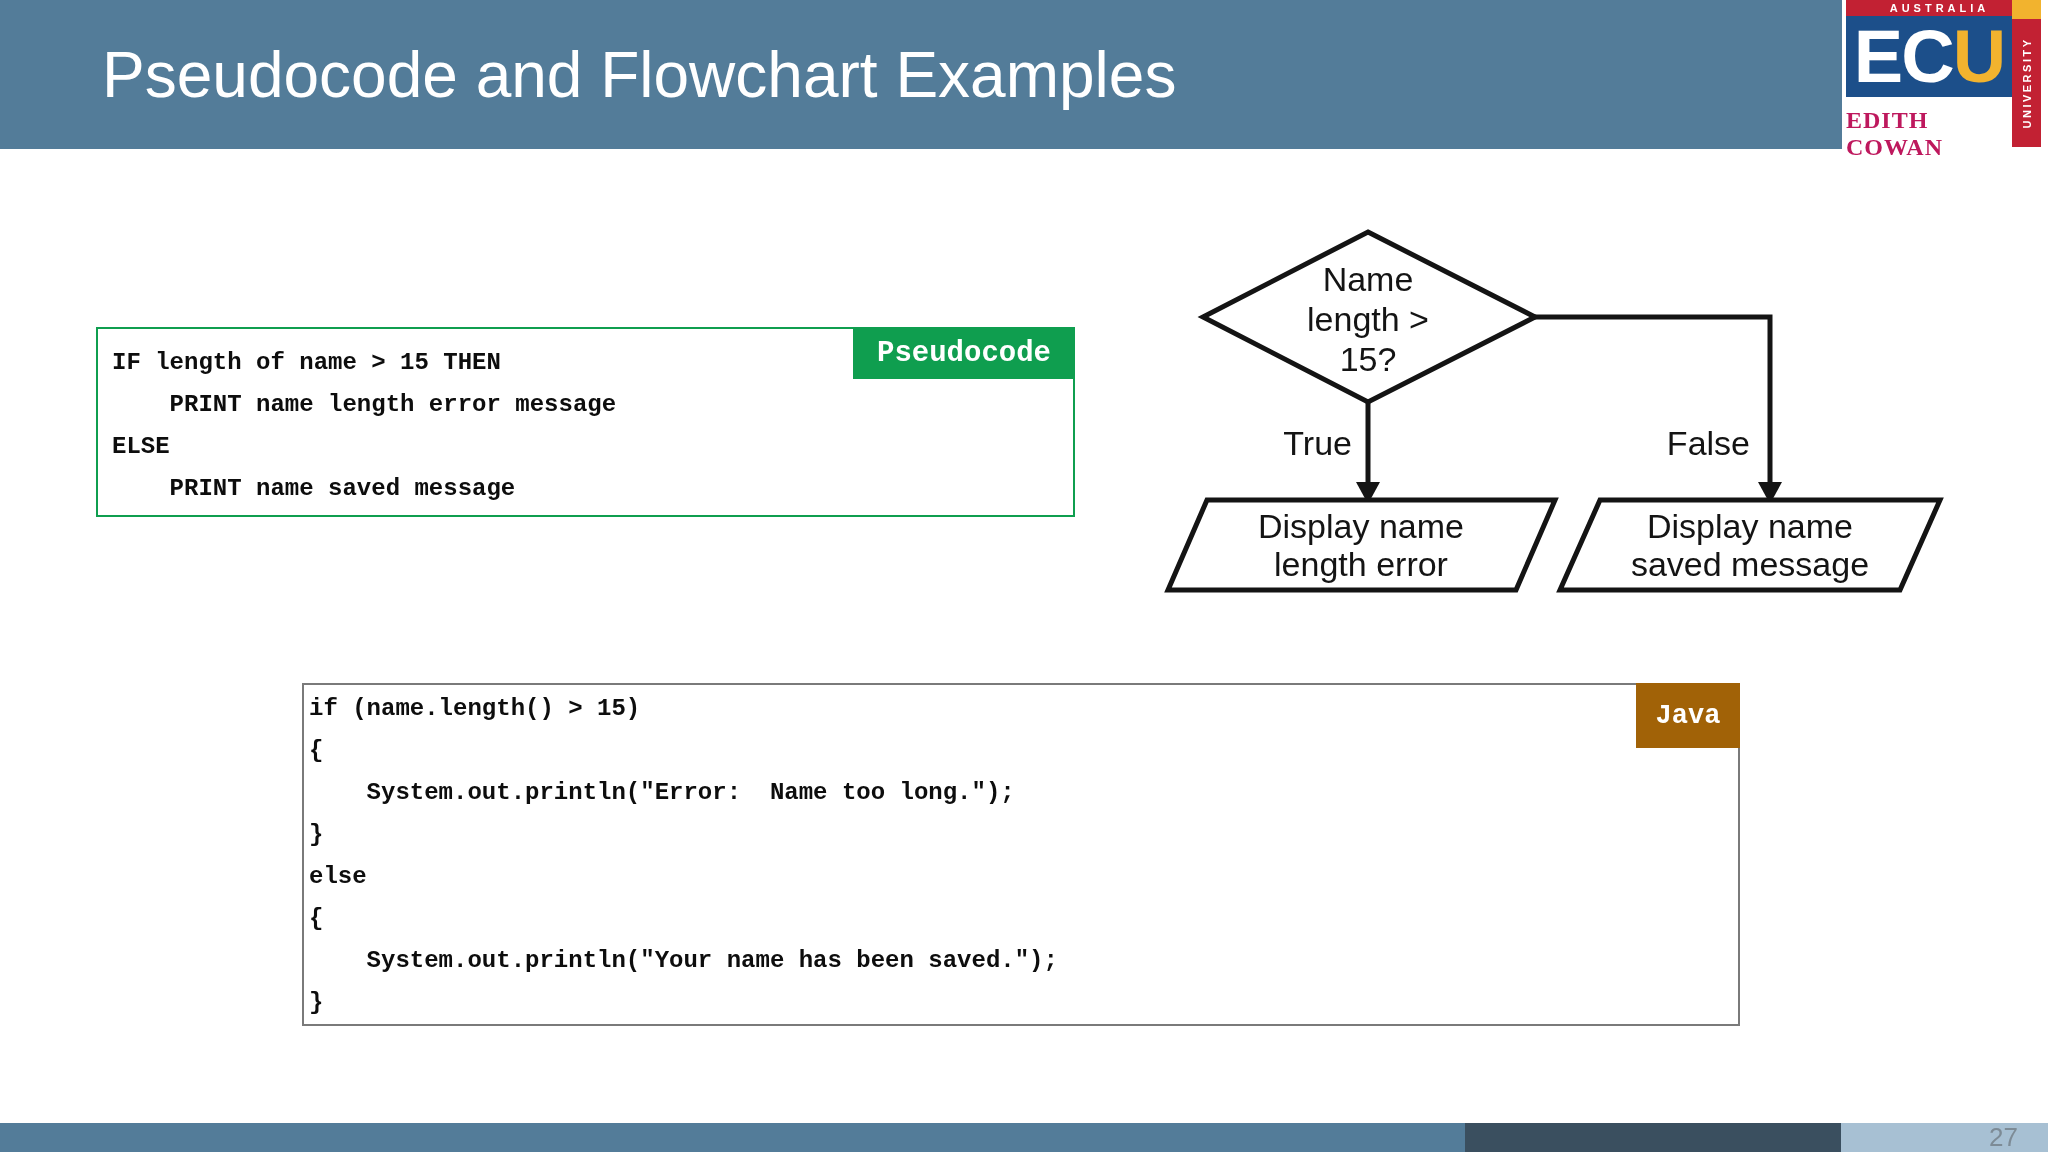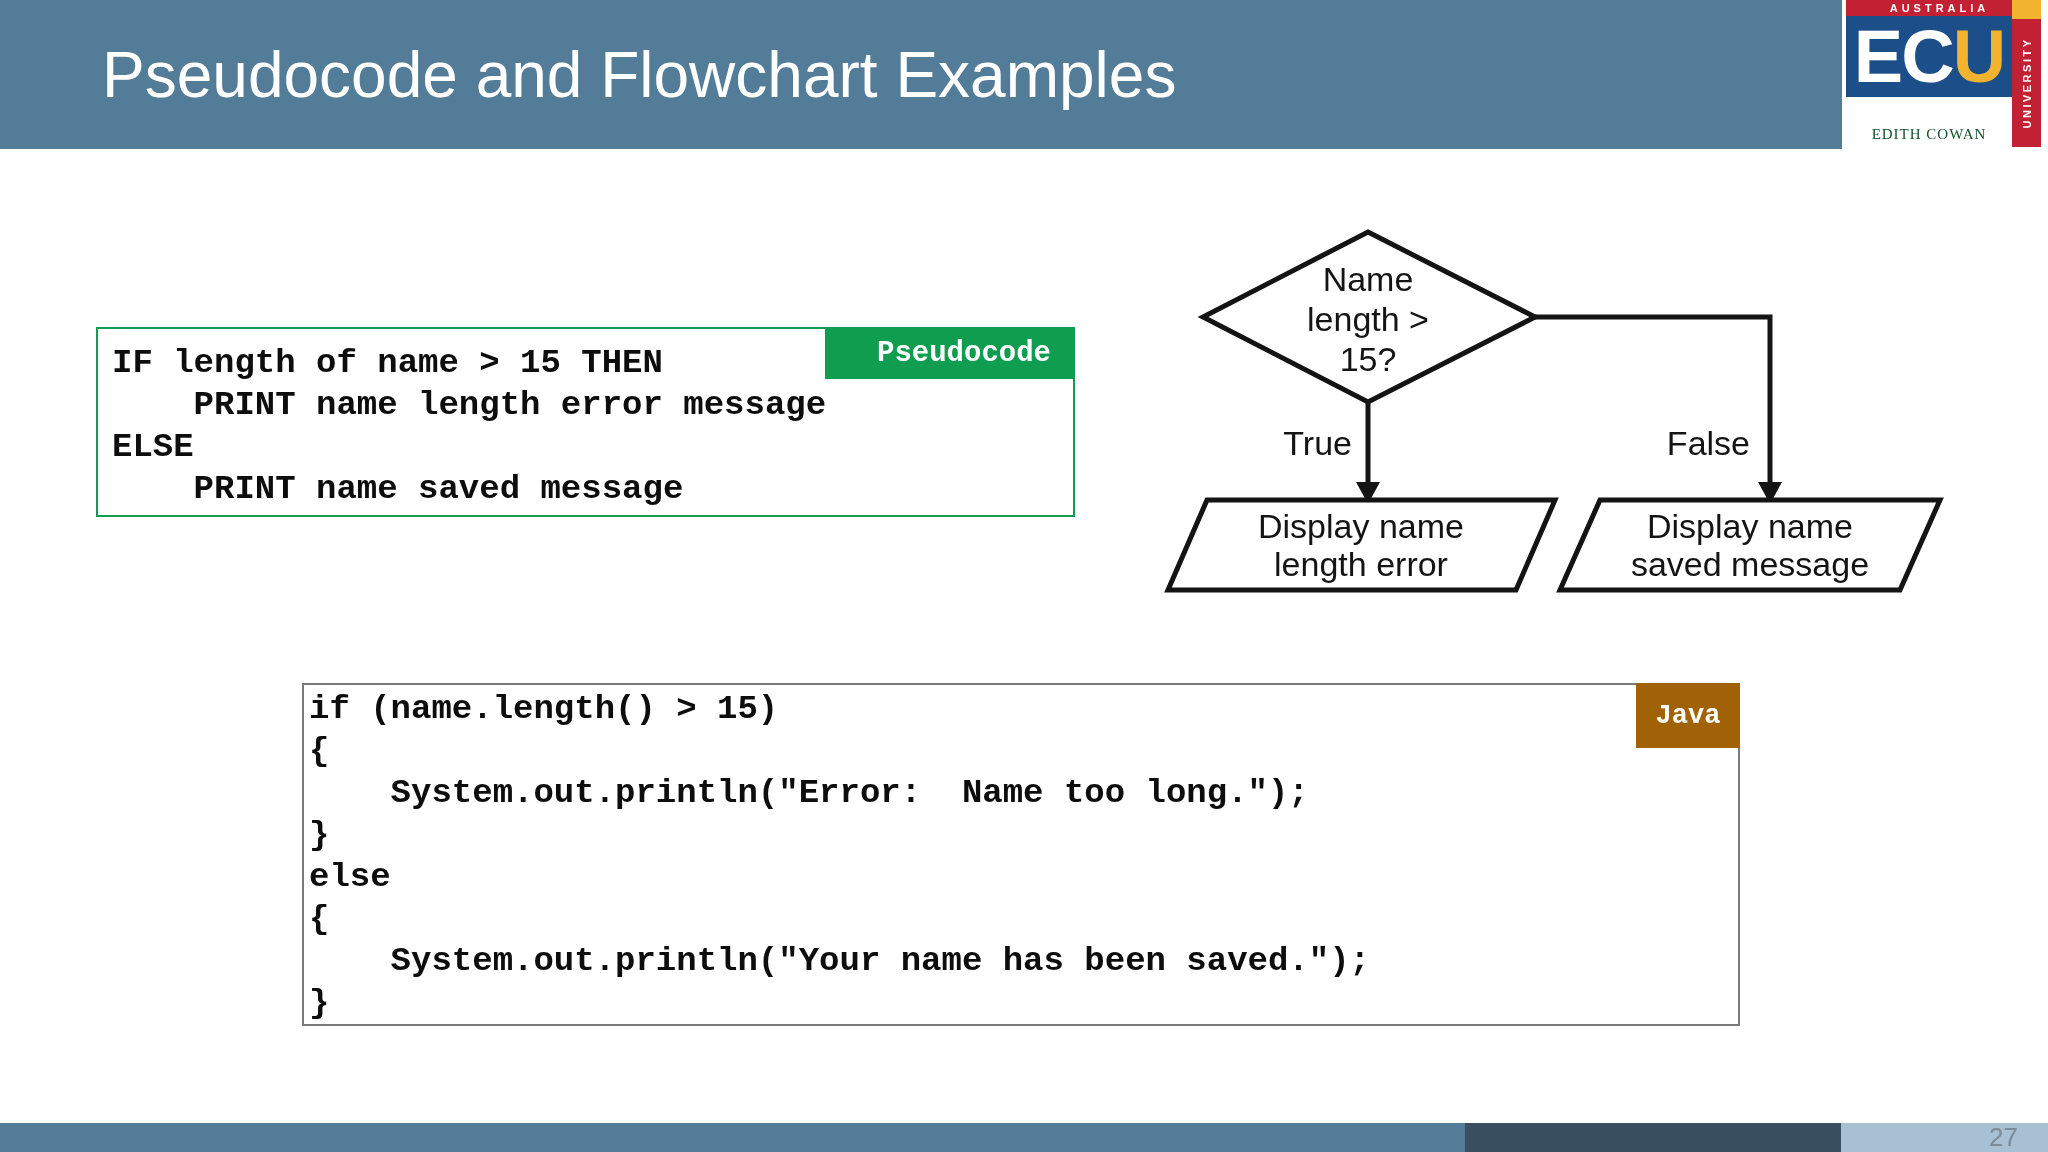--- a/index.html
+++ b/index.html
@@ -24,46 +24,46 @@
   }
   .logo-yellow-sq{position:absolute;left:170px;top:0;width:29px;height:19px;background:#f2b32e;}
   .logo-blue-sq{
     position:absolute;left:4px;top:16px;width:166px;height:81px;background:#1c4f8a;
     display:flex;align-items:center;justify-content:center;
     font-weight:bold;font-size:74px;letter-spacing:-2px;color:#ffffff;line-height:105px;
   }
   .logo-blue-sq .u{color:#f2b32e;}
   .logo-white-strip{
     position:absolute;left:4px;top:121px;width:166px;height:26px;background:#ffffff;
-    color:#14532d;font-family:"Liberation Serif",serif;font-weight:normal;font-size:15px;
+    color:#be185d;font-family:"Liberation Serif",serif;font-weight:bold;font-size:24px;
     letter-spacing:1px;display:flex;align-items:center;justify-content:center;
   }
   .logo-red-side{
     position:absolute;left:170px;top:19px;width:29px;height:128px;background:#c22133;
     overflow:hidden;
   }
   .logo-red-side span{
     position:absolute;left:50%;top:50%;
     transform:translate(-50%,-50%) rotate(-90deg);
     color:#fff;font-size:11px;font-weight:bold;letter-spacing:2.5px;white-space:nowrap;
   }
   
   .code{
     font-family:"Liberation Mono","DejaVu Sans Mono",monospace;font-weight:bold;color:#0d0d0d;
-    font-size:34px;line-height:42px;margin:0;white-space:pre;
+    font-size:24px;line-height:42px;margin:0;white-space:pre;
   }
   #pseudo-box{
     position:absolute;left:96px;top:327px;width:979px;height:190px;
     border:2px solid #0f9e4f;background:#ffffff;box-sizing:border-box;
   }
   #pseudo-box pre{padding:13px 0 0 14px;}
   #pseudo-label{
     position:absolute;top:-2px;right:-2px;width:222px;height:52px;background:#0f9e4f;
     color:#ffffff;font-family:"Liberation Mono","DejaVu Sans Mono",monospace;font-weight:bold;
-    font-size:29px;display:flex;align-items:center;justify-content:center;padding-left:28px;
+    font-size:29px;display:flex;align-items:center;justify-content:center;
   }
   #java-box{
     position:absolute;left:302px;top:683px;width:1438px;height:343px;
     border:2px solid #7a7a7a;background:#ffffff;box-sizing:border-box;
   }
   #java-box pre{padding:3px 0 0 5px;}
   #java-label{
     position:absolute;top:-2px;right:-2px;width:104px;height:65px;background:#a16207;
     color:#ffffff;font-family:"Liberation Mono","DejaVu Sans Mono",monospace;font-weight:bold;
     font-size:27px;display:flex;align-items:center;justify-content:center;

